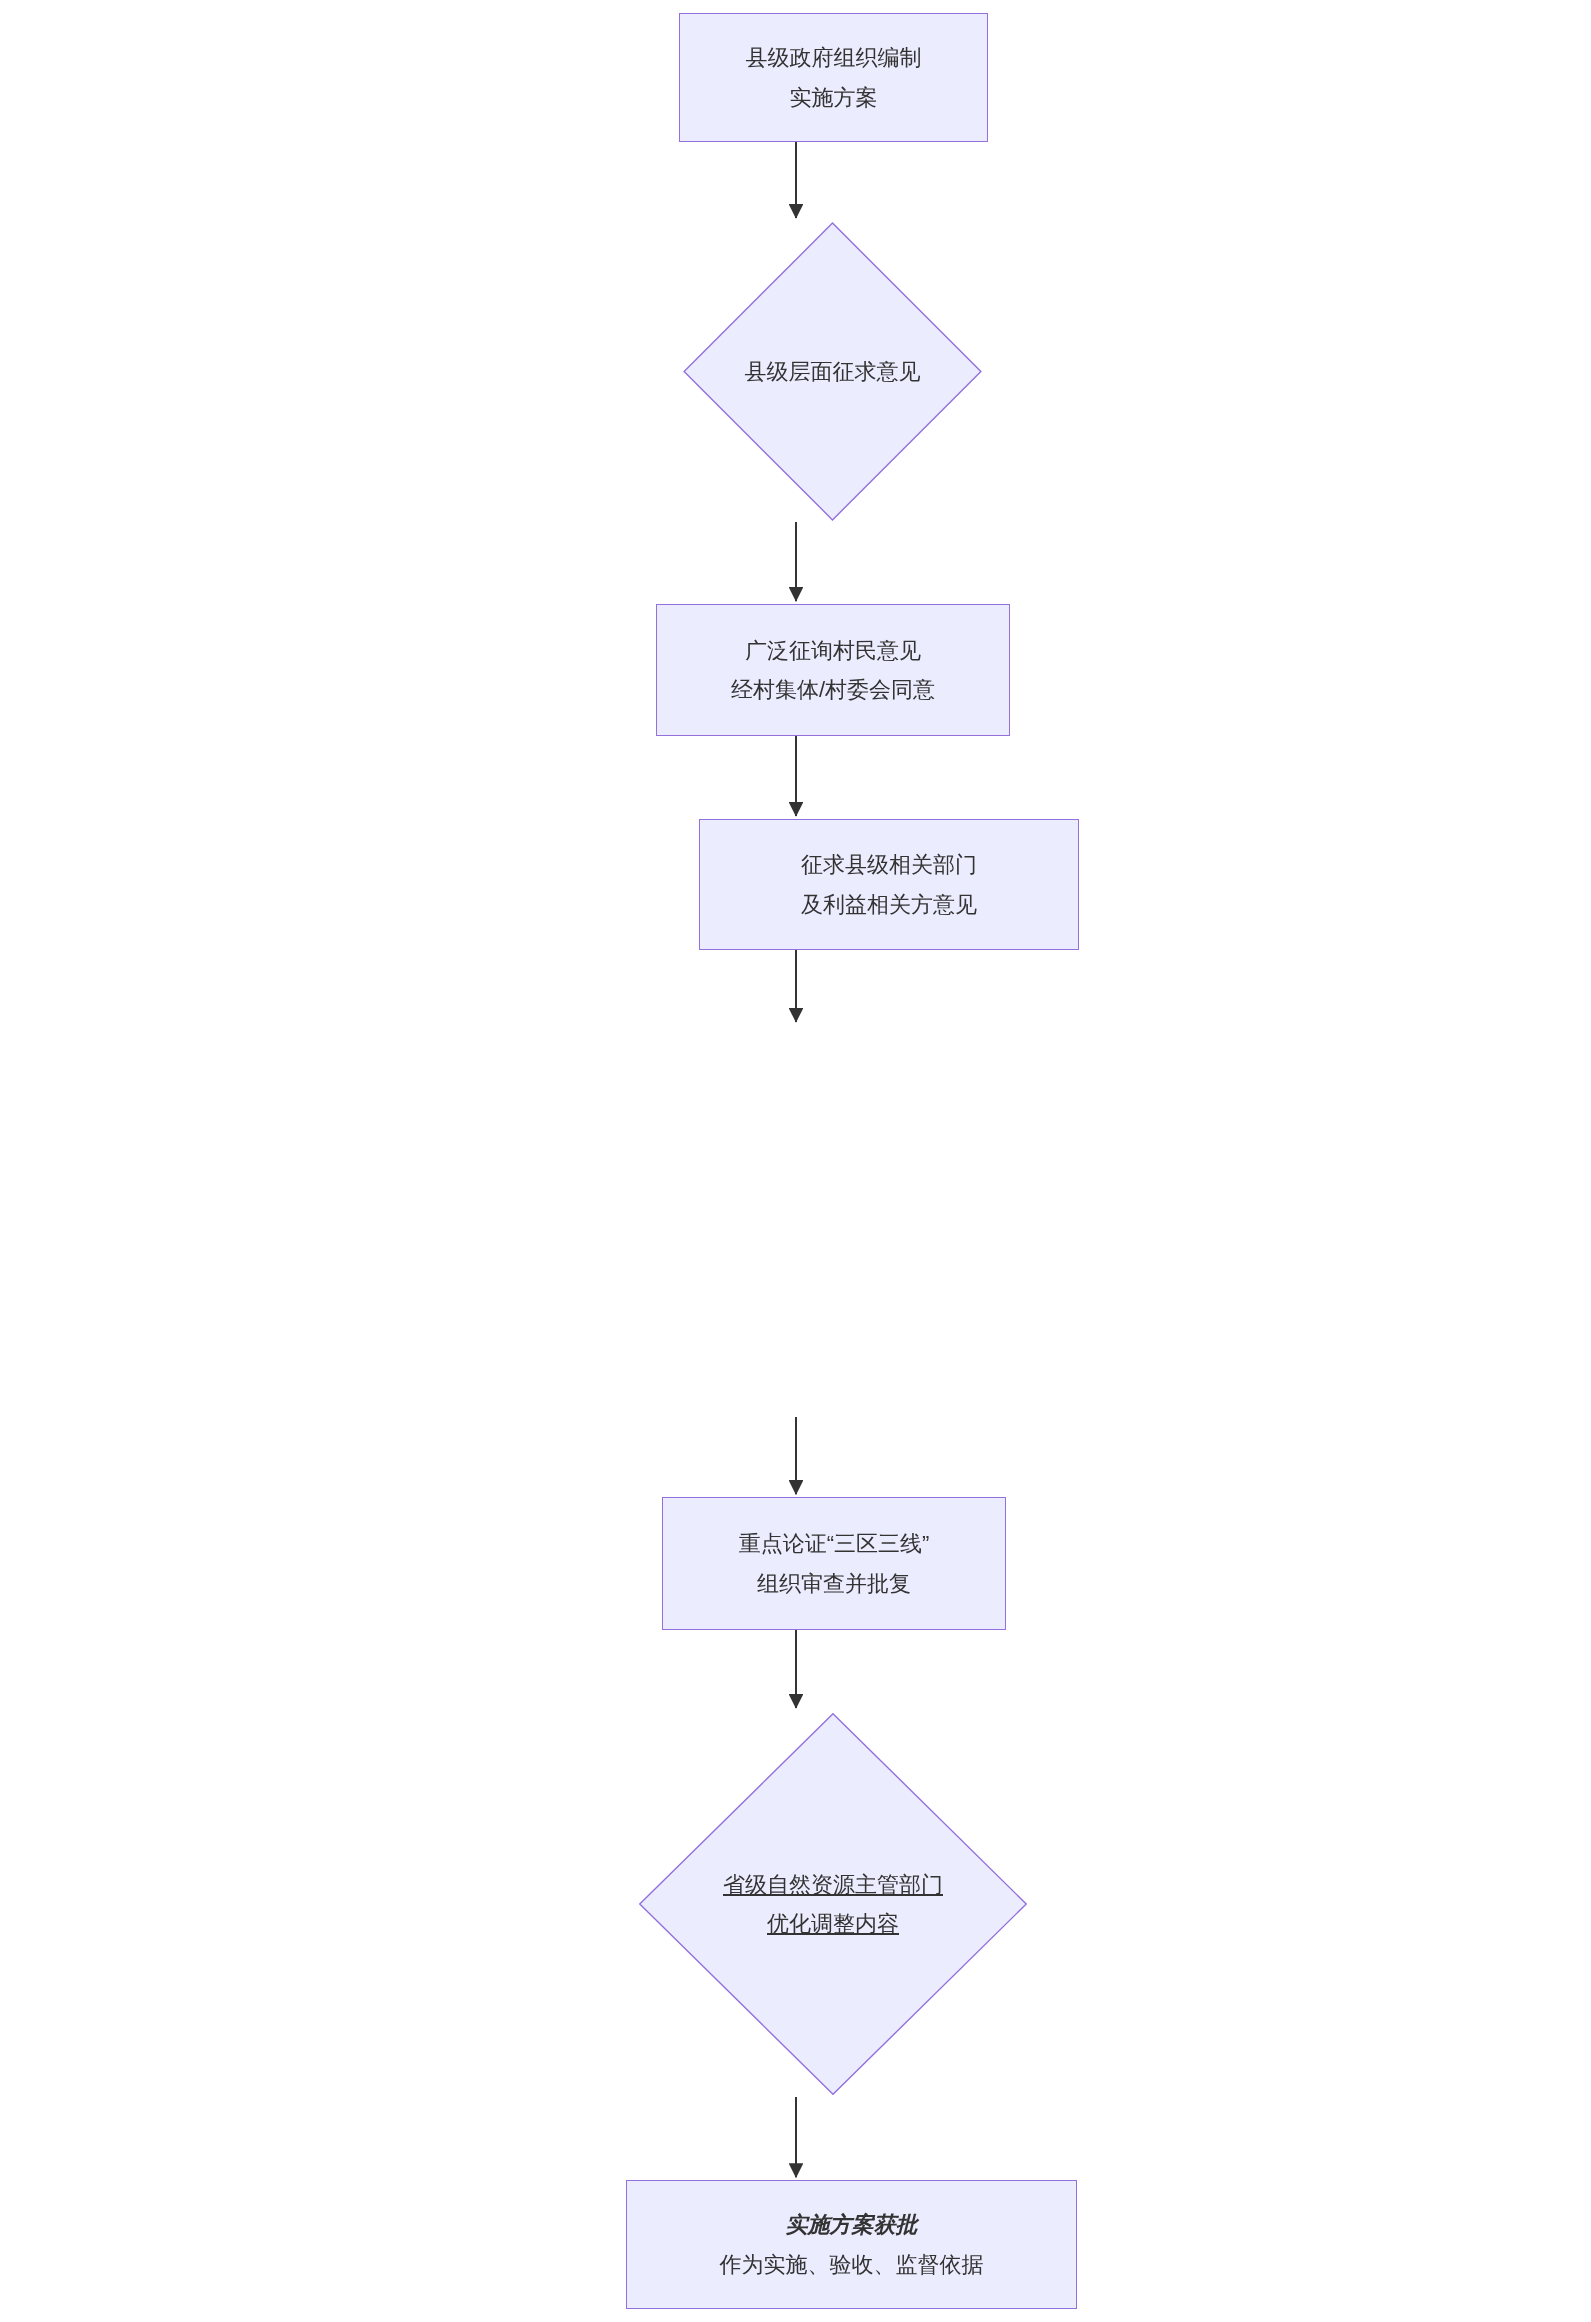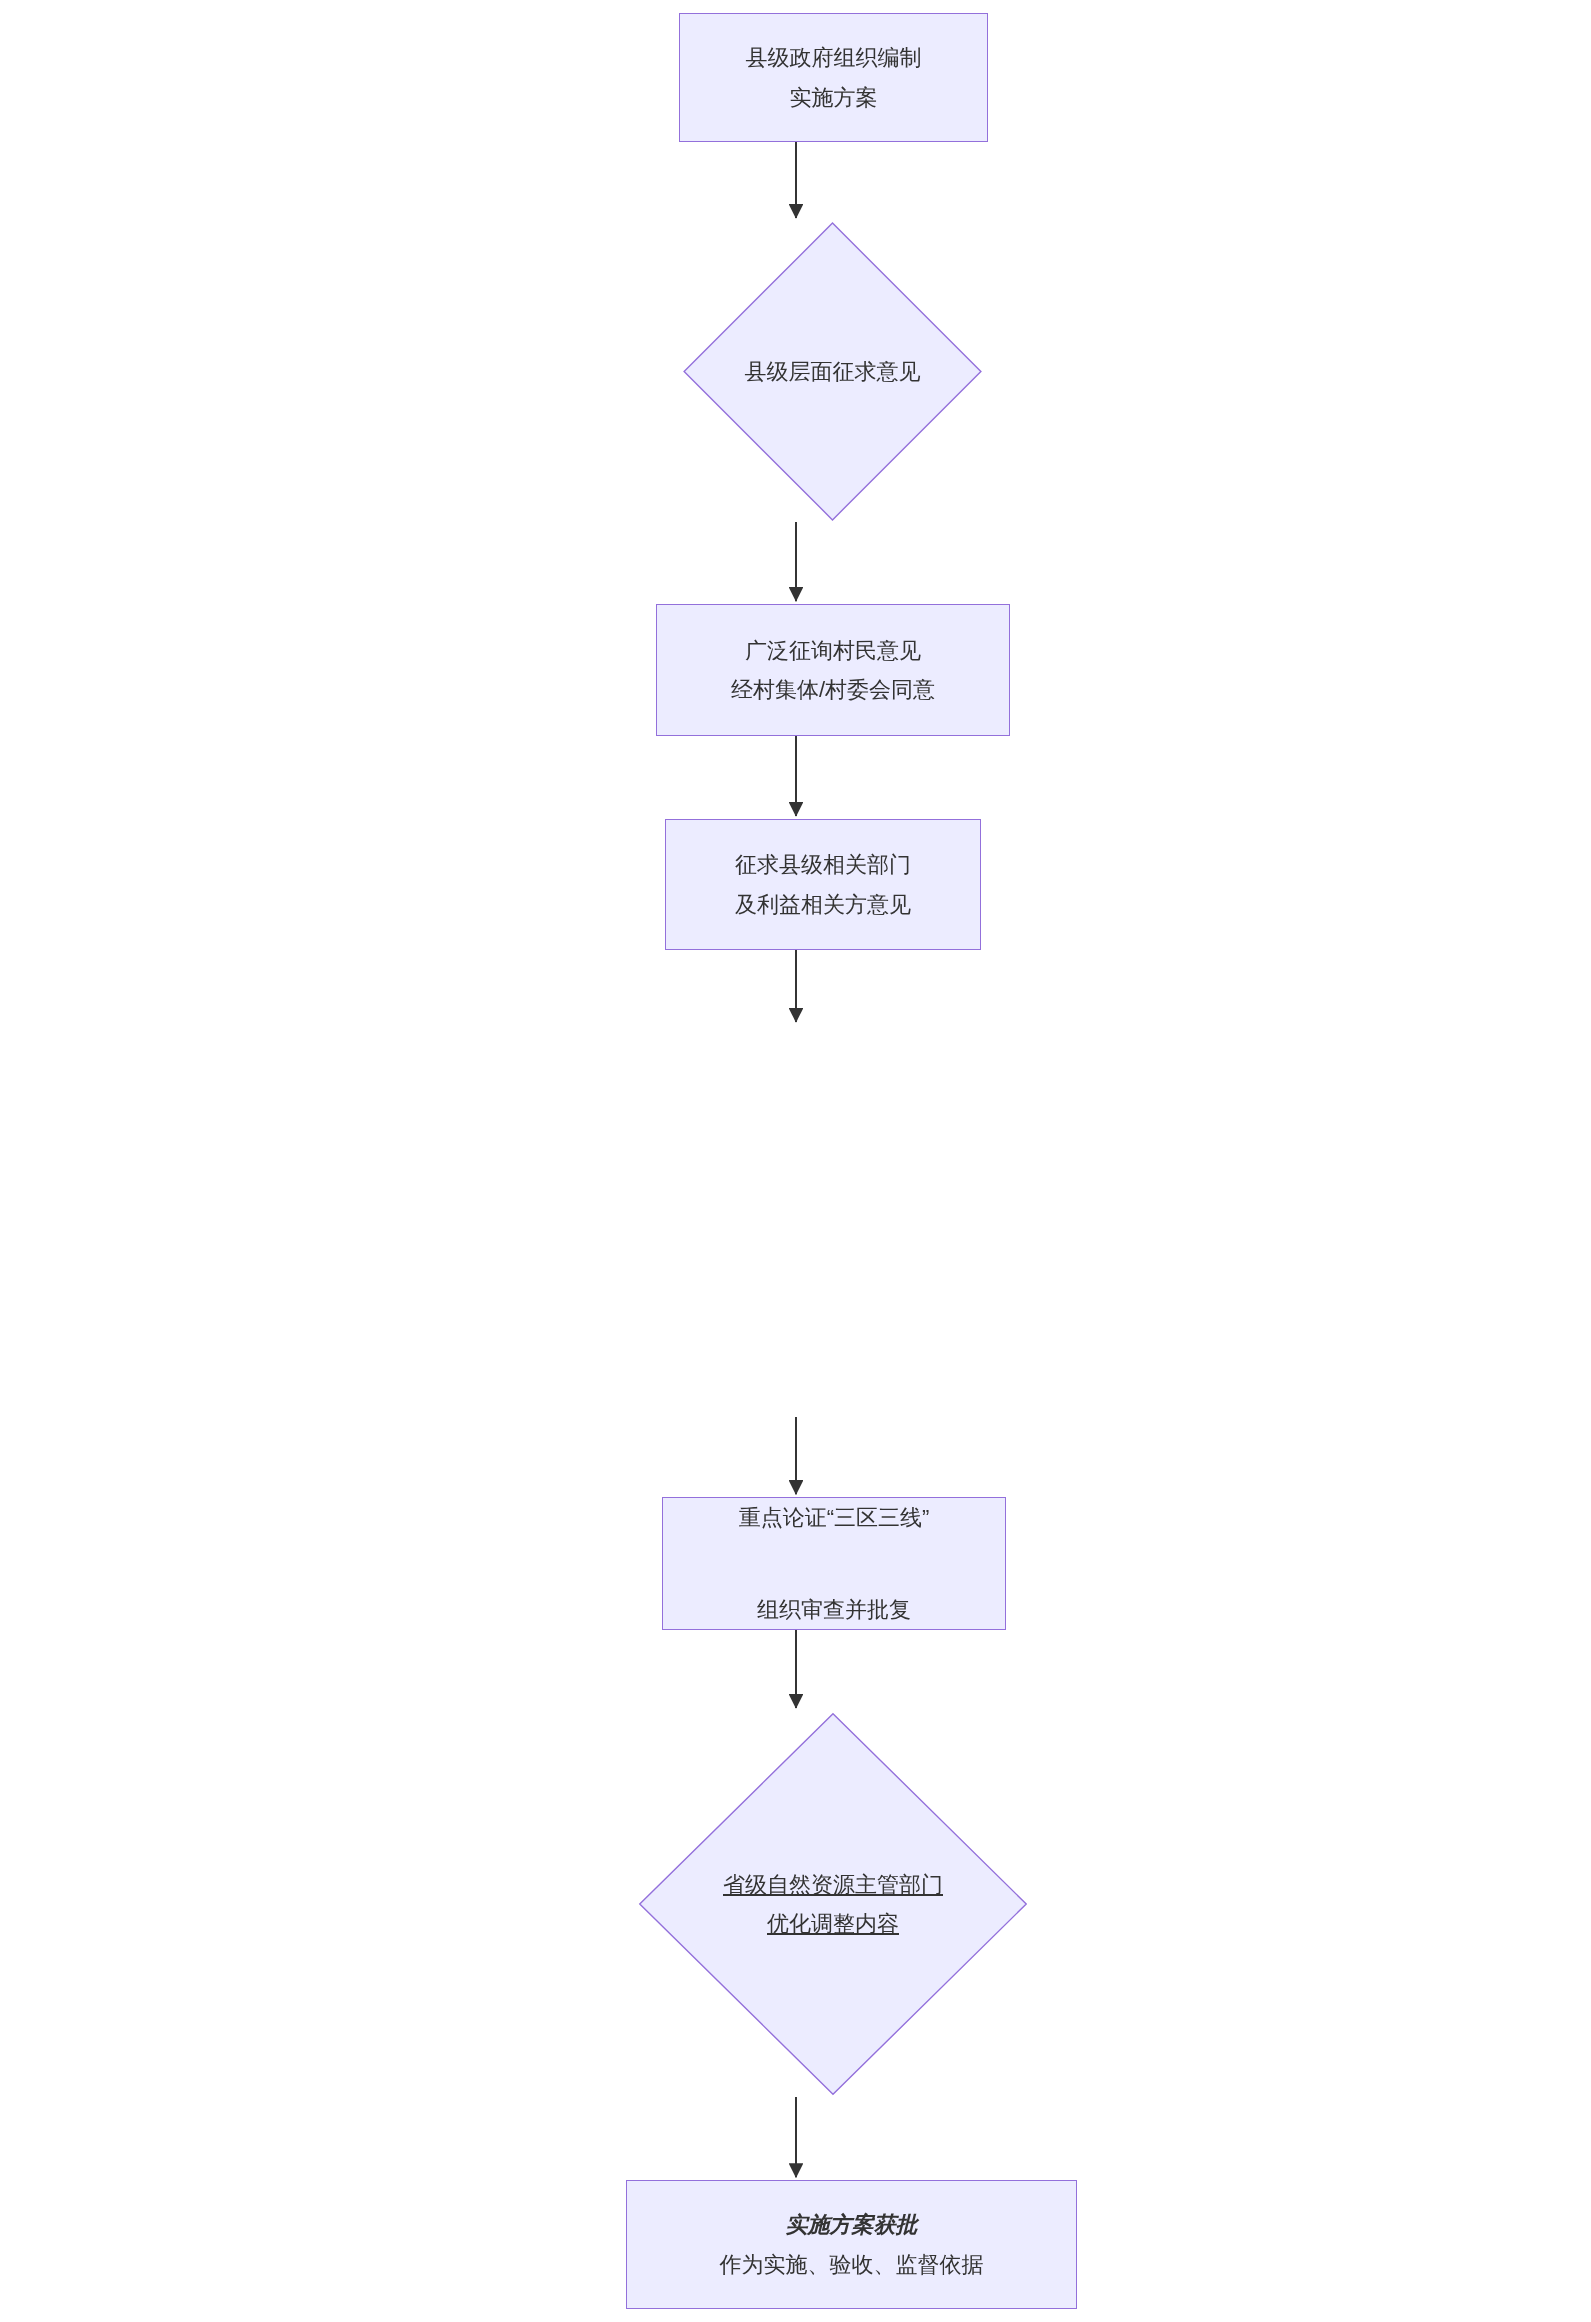--- a/index.html
+++ b/index.html
@@ -104,27 +104,27 @@
       <polygon points="50,0.7 99.3,50 50,99.3 0.7,50"></polygon>
     </svg>
     <span class="node-label">县级层面征求意见</span>
   </div>
 
   <div class="node node-rect" style="left:619px; top:604px; width:354px; height:132px;text-align:center;">
     <span class="node-label">广泛征询村民意见</span>
     <span class="node-label">经村集体/村委会同意</span>
   </div>
 
-  <div class="node node-rect" style="left:628px; top:819px; width:316px; height:131px;">
+  <div class="node node-rect" style="left:662px; top:819px; width:380px; height:131px;">
     <span class="node-label">征求县级相关部门</span>
     <span class="node-label">及利益相关方意见</span>
   </div>
 
 
-  <div class="node node-rect" style="left:625px; top:1497px; width:344px; height:133px;justify-content:space-between;">
+  <div class="node node-rect" style="left:625px; top:1497px; width:344px; height:133px;">
     <span class="node-label">重点论证“三区三线”</span>
     <span class="node-label">组织审查并批复</span>
   </div>
 
   <div class="node node-diamond" style="left:600px; top:1711px; width:392px; height:386px;text-decoration:underline;">
     <svg class="diamond-shape" viewBox="0 0 100 100" preserveAspectRatio="none">
       <polygon points="50,0.7 99.3,50 50,99.3 0.7,50"></polygon>
     </svg>
     <span class="node-label">省级自然资源主管部门</span>
     <span class="node-label">优化调整内容</span>

